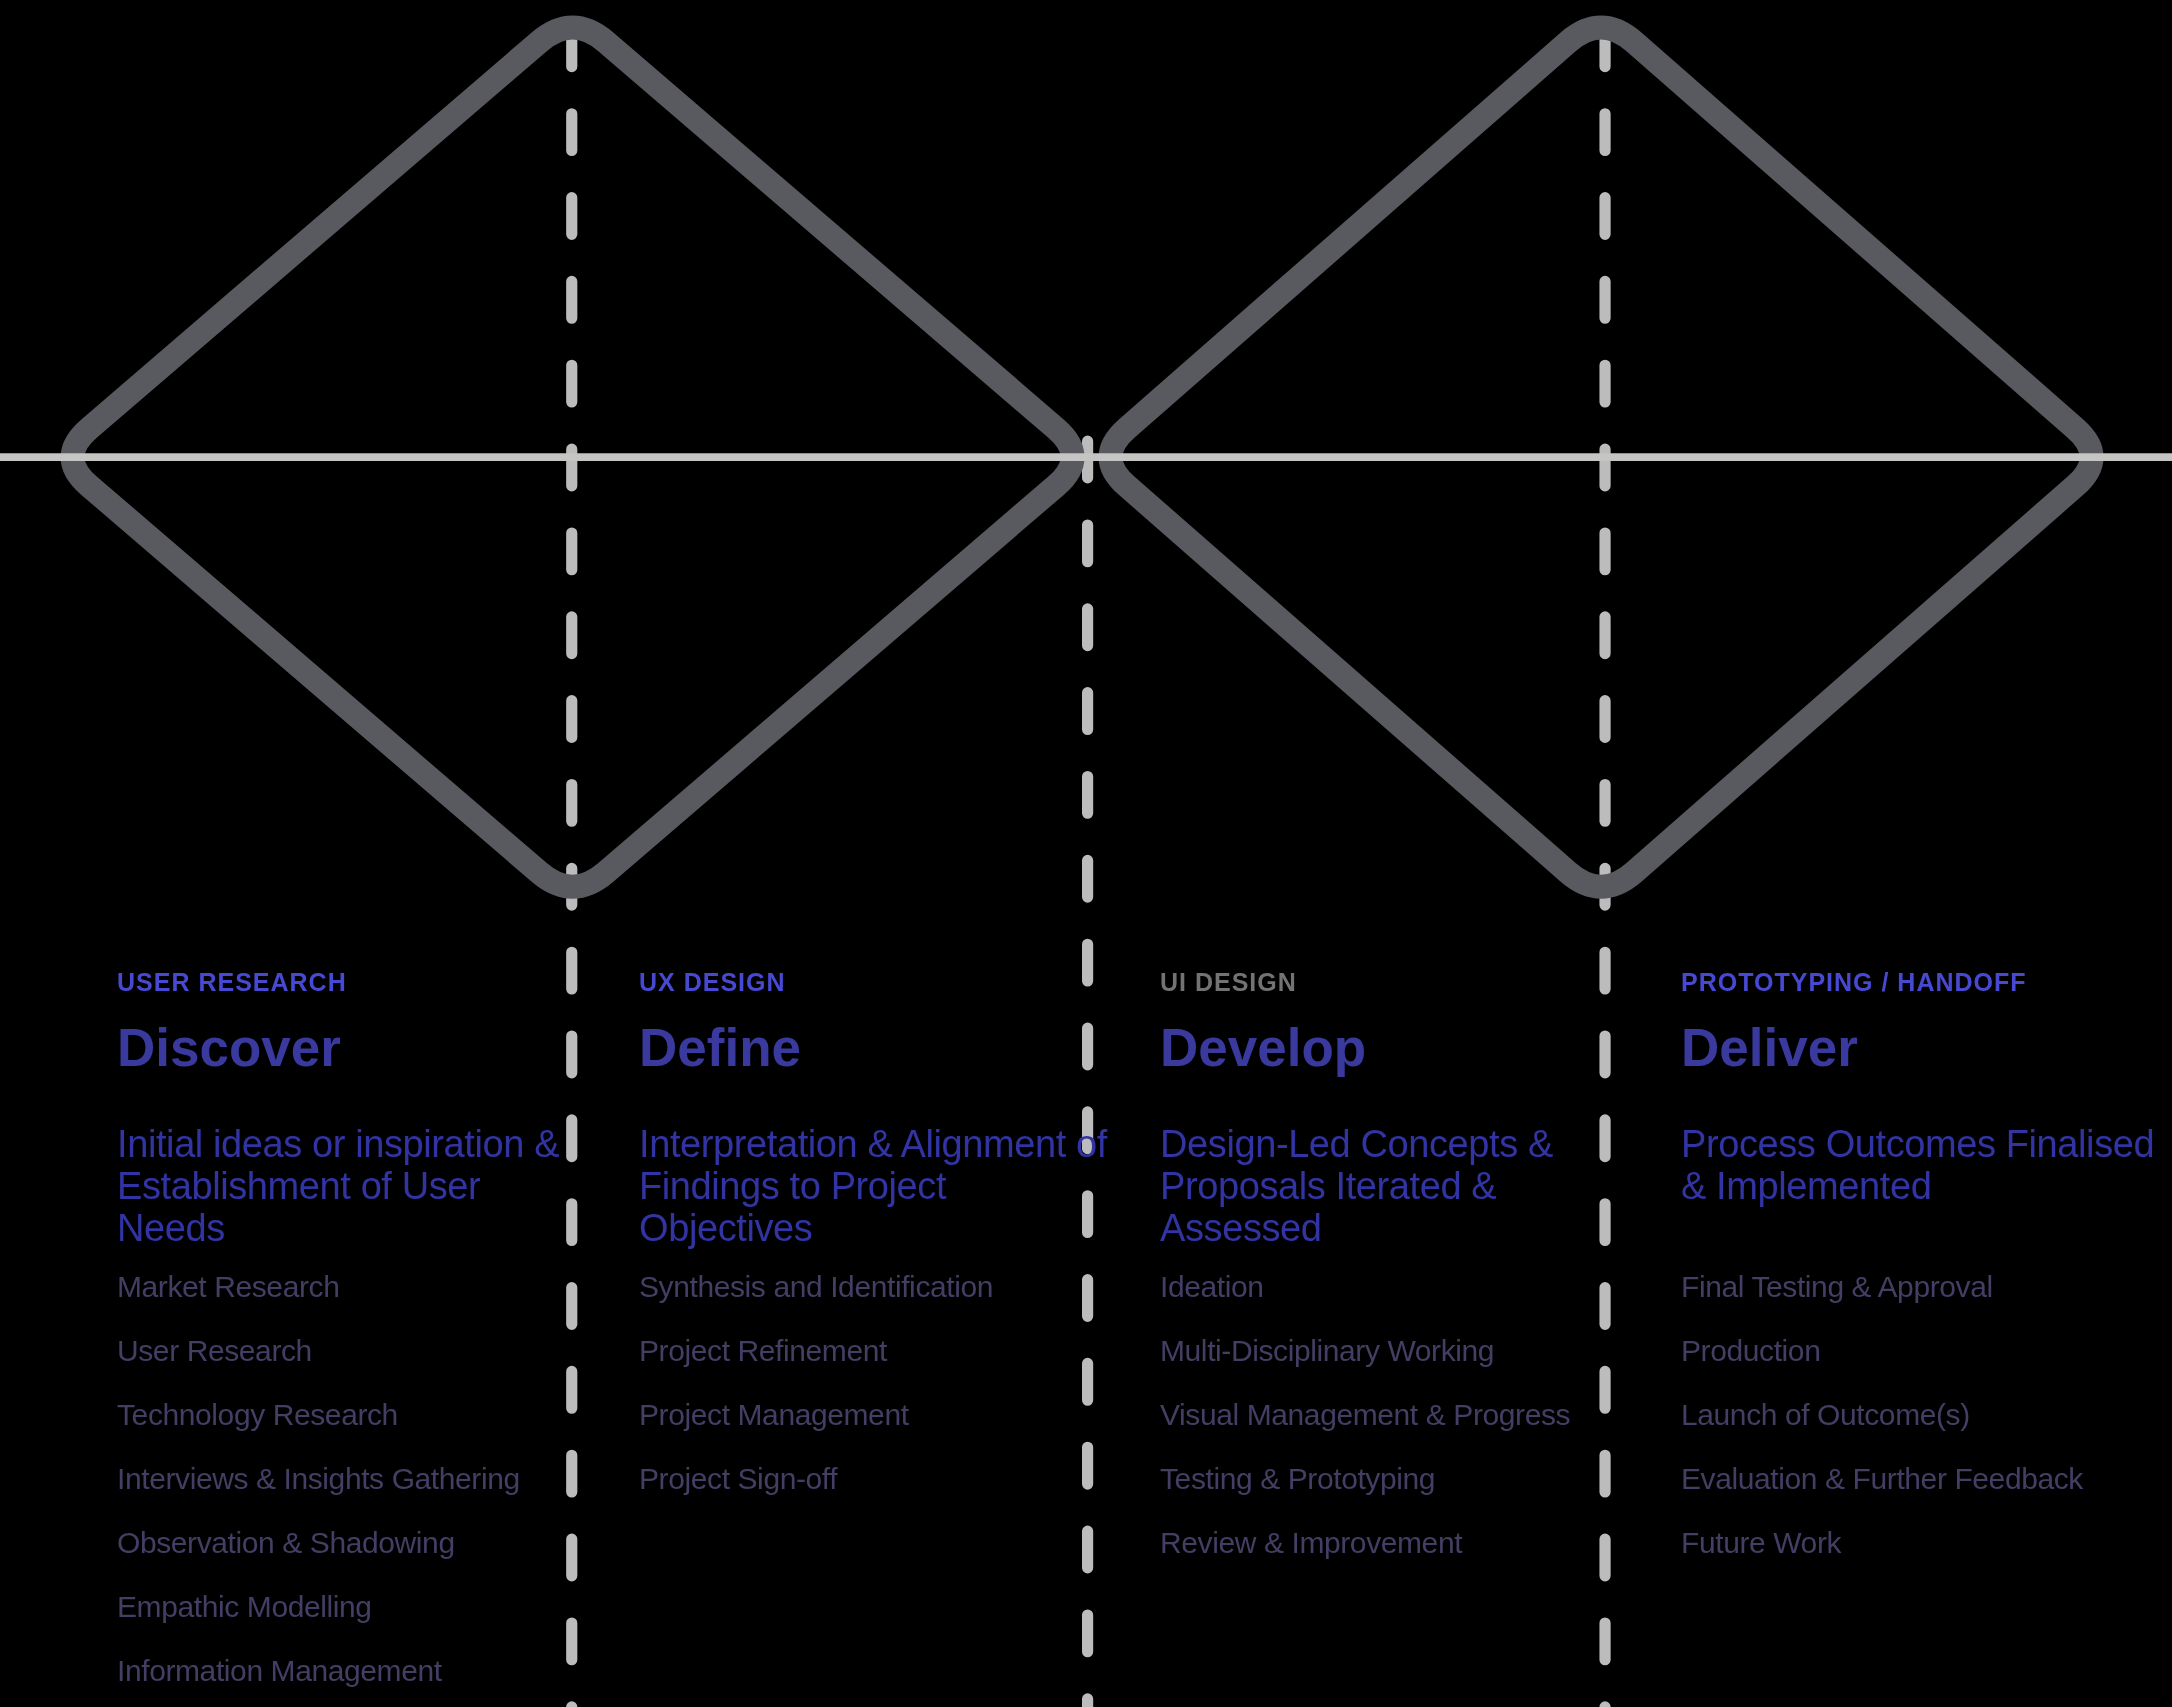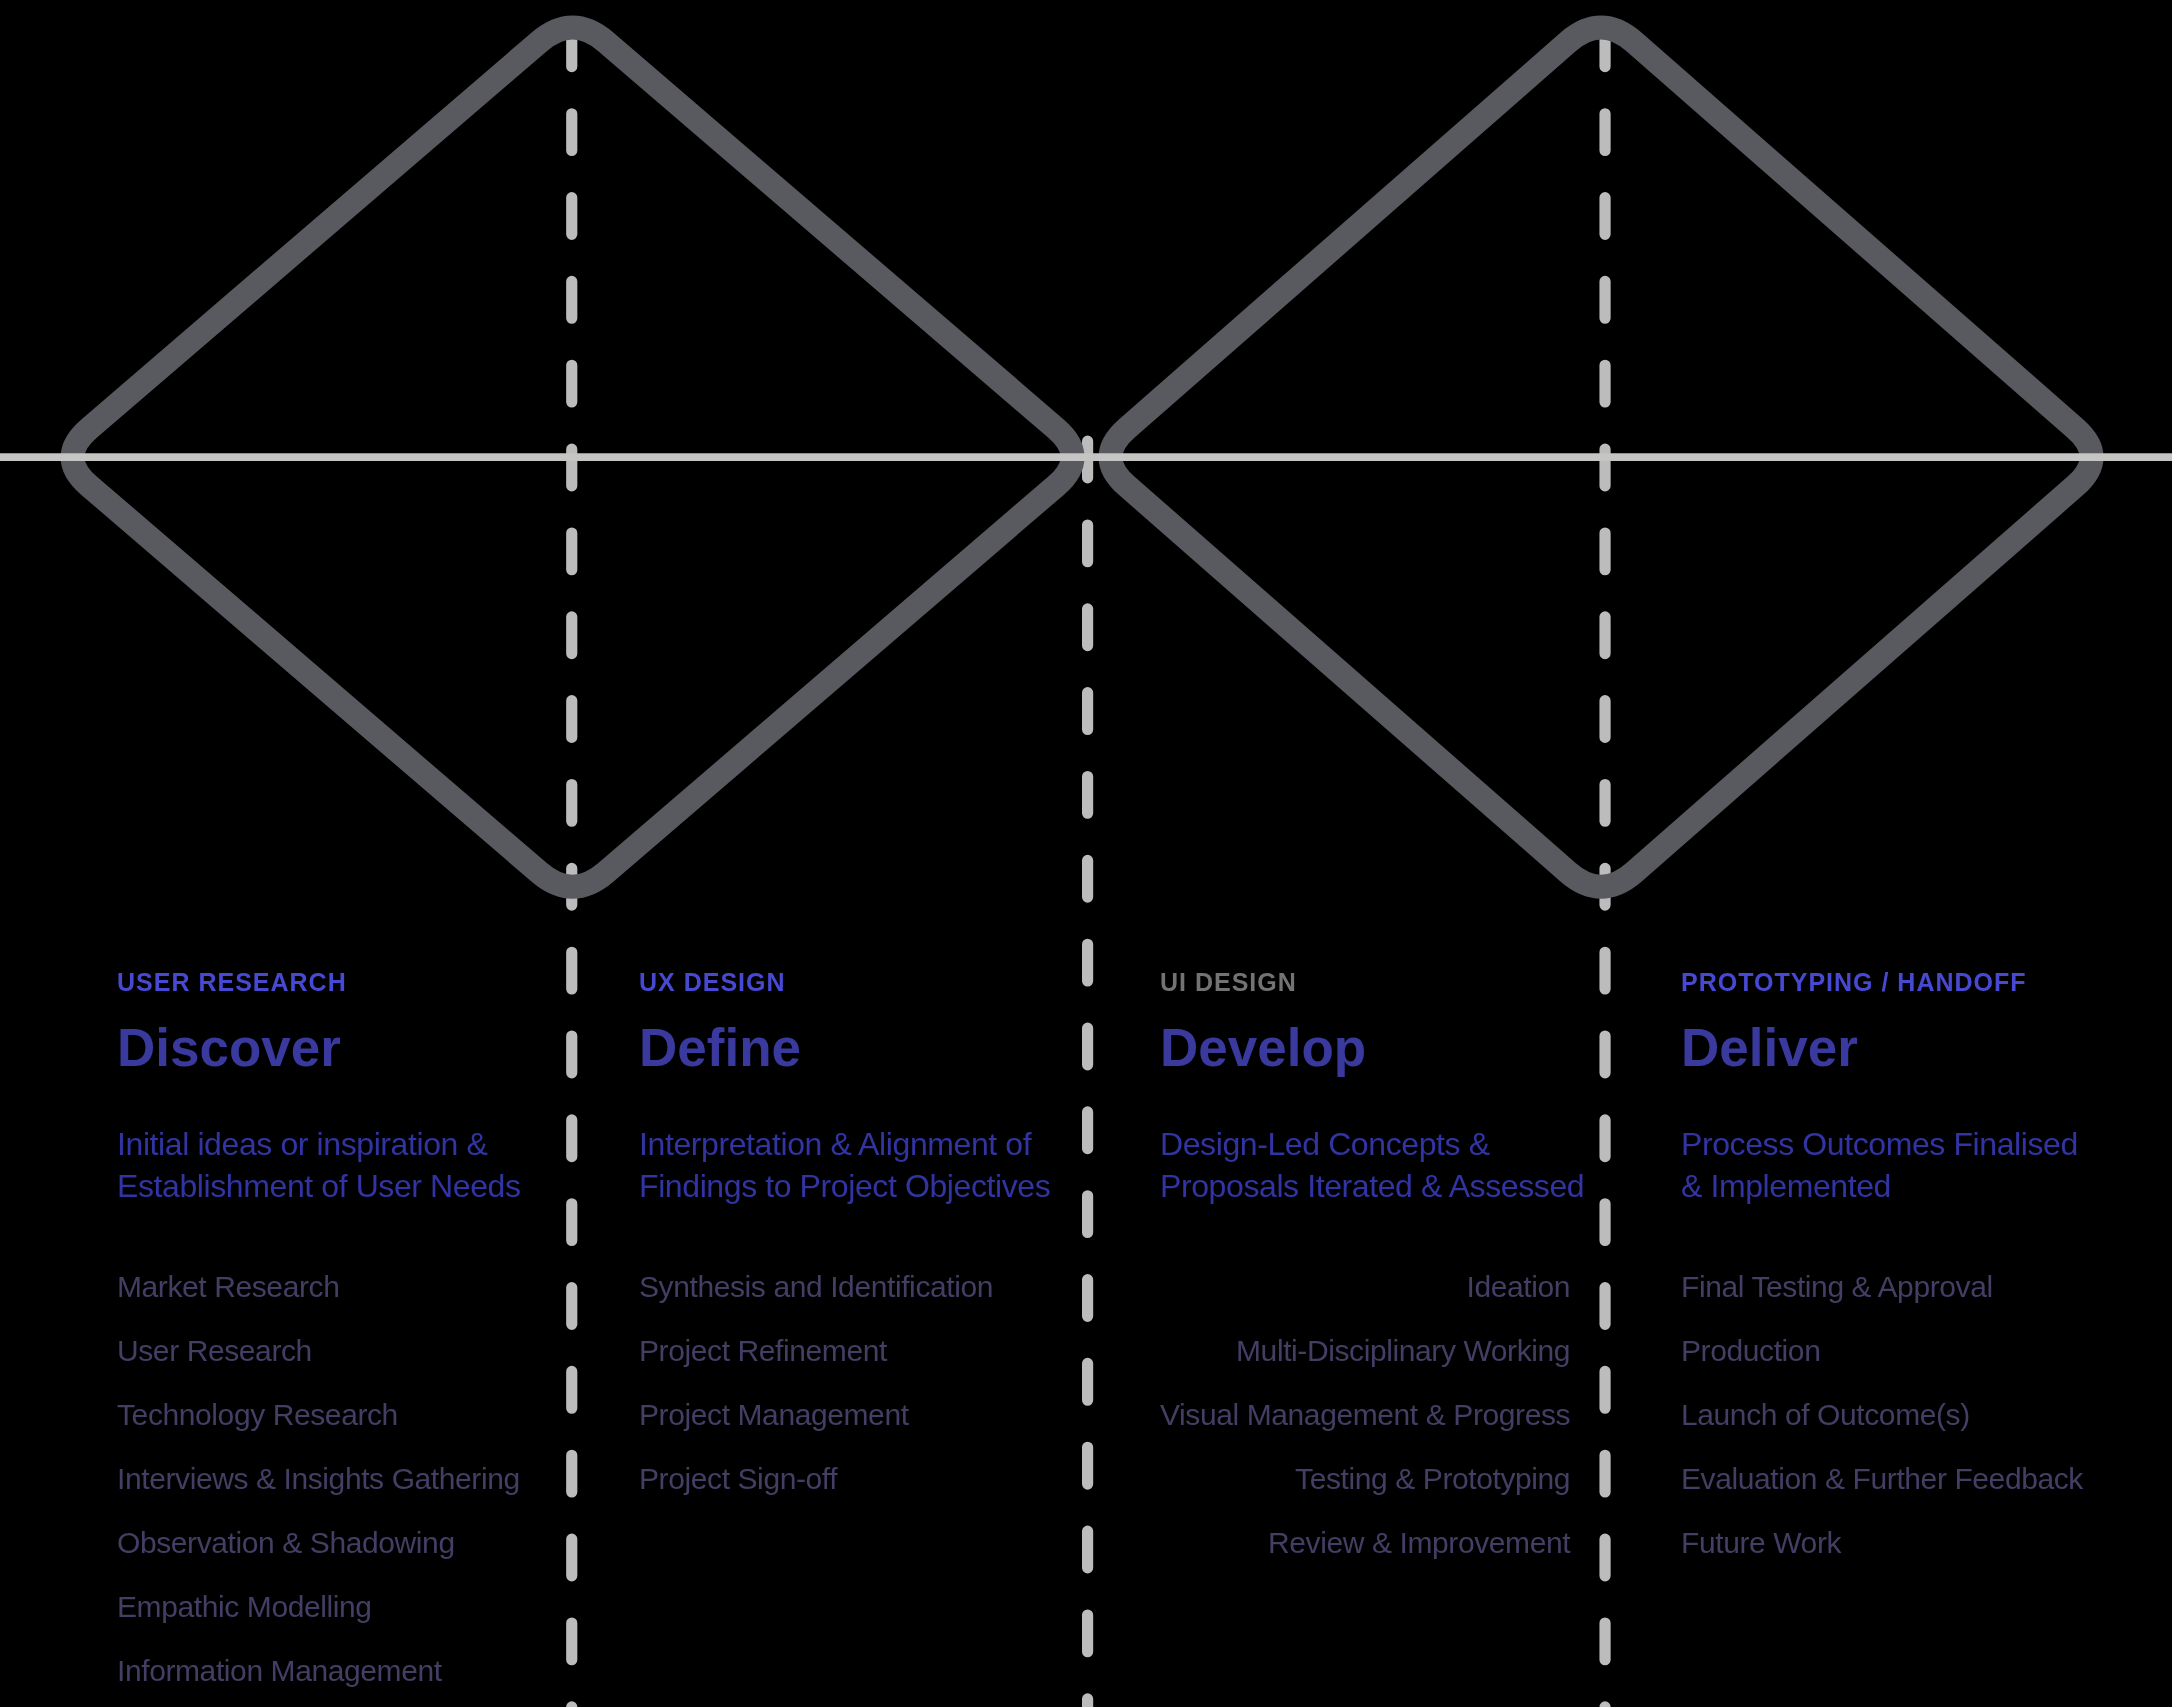--- a/index.html
+++ b/index.html
@@ -56,21 +56,21 @@
     font-size: 53px;
     font-weight: 700;
     line-height: 58px;
     white-space: nowrap;
   }
   .desc {
     position: absolute;
     top: 1123px;
     left: 0;
     margin: 0;
-    font-size: 32px;
+    font-size: 38px;
     font-weight: 400;
     letter-spacing: -0.4px;
     line-height: 42px;
     white-space: pre-line;
   }
   .items {
     position: absolute;
     top: 1255px;
     left: 0;
     margin: 0;
@@ -137,21 +137,21 @@
           <li>Project Management</li>
           <li>Project Sign-off</li>
         </ul>
   </section>
 
   <section class="column">
     <div class="eyebrow" style="color: #737373;">UI DESIGN</div>
     <h2 class="title" style="color: rgb(57, 57, 158);">Develop</h2>
     <p class="desc" style="color: rgb(49, 52, 162);">Design-Led Concepts &amp;
 Proposals Iterated &amp; Assessed</p>
-    <ul class="items" style="color: rgb(68, 62, 100); text-align: right;">
+    <ul class="items" style="color: rgb(68, 62, 100);">
           <li>Ideation</li>
           <li>Multi-Disciplinary Working</li>
           <li>Visual Management &amp; Progress</li>
           <li>Testing &amp; Prototyping</li>
           <li>Review &amp; Improvement</li>
         </ul>
   </section>
 
   <section class="column">
     <div class="eyebrow" style="color: rgb(71, 73, 210); text-align: right;">PROTOTYPING / HANDOFF</div>

